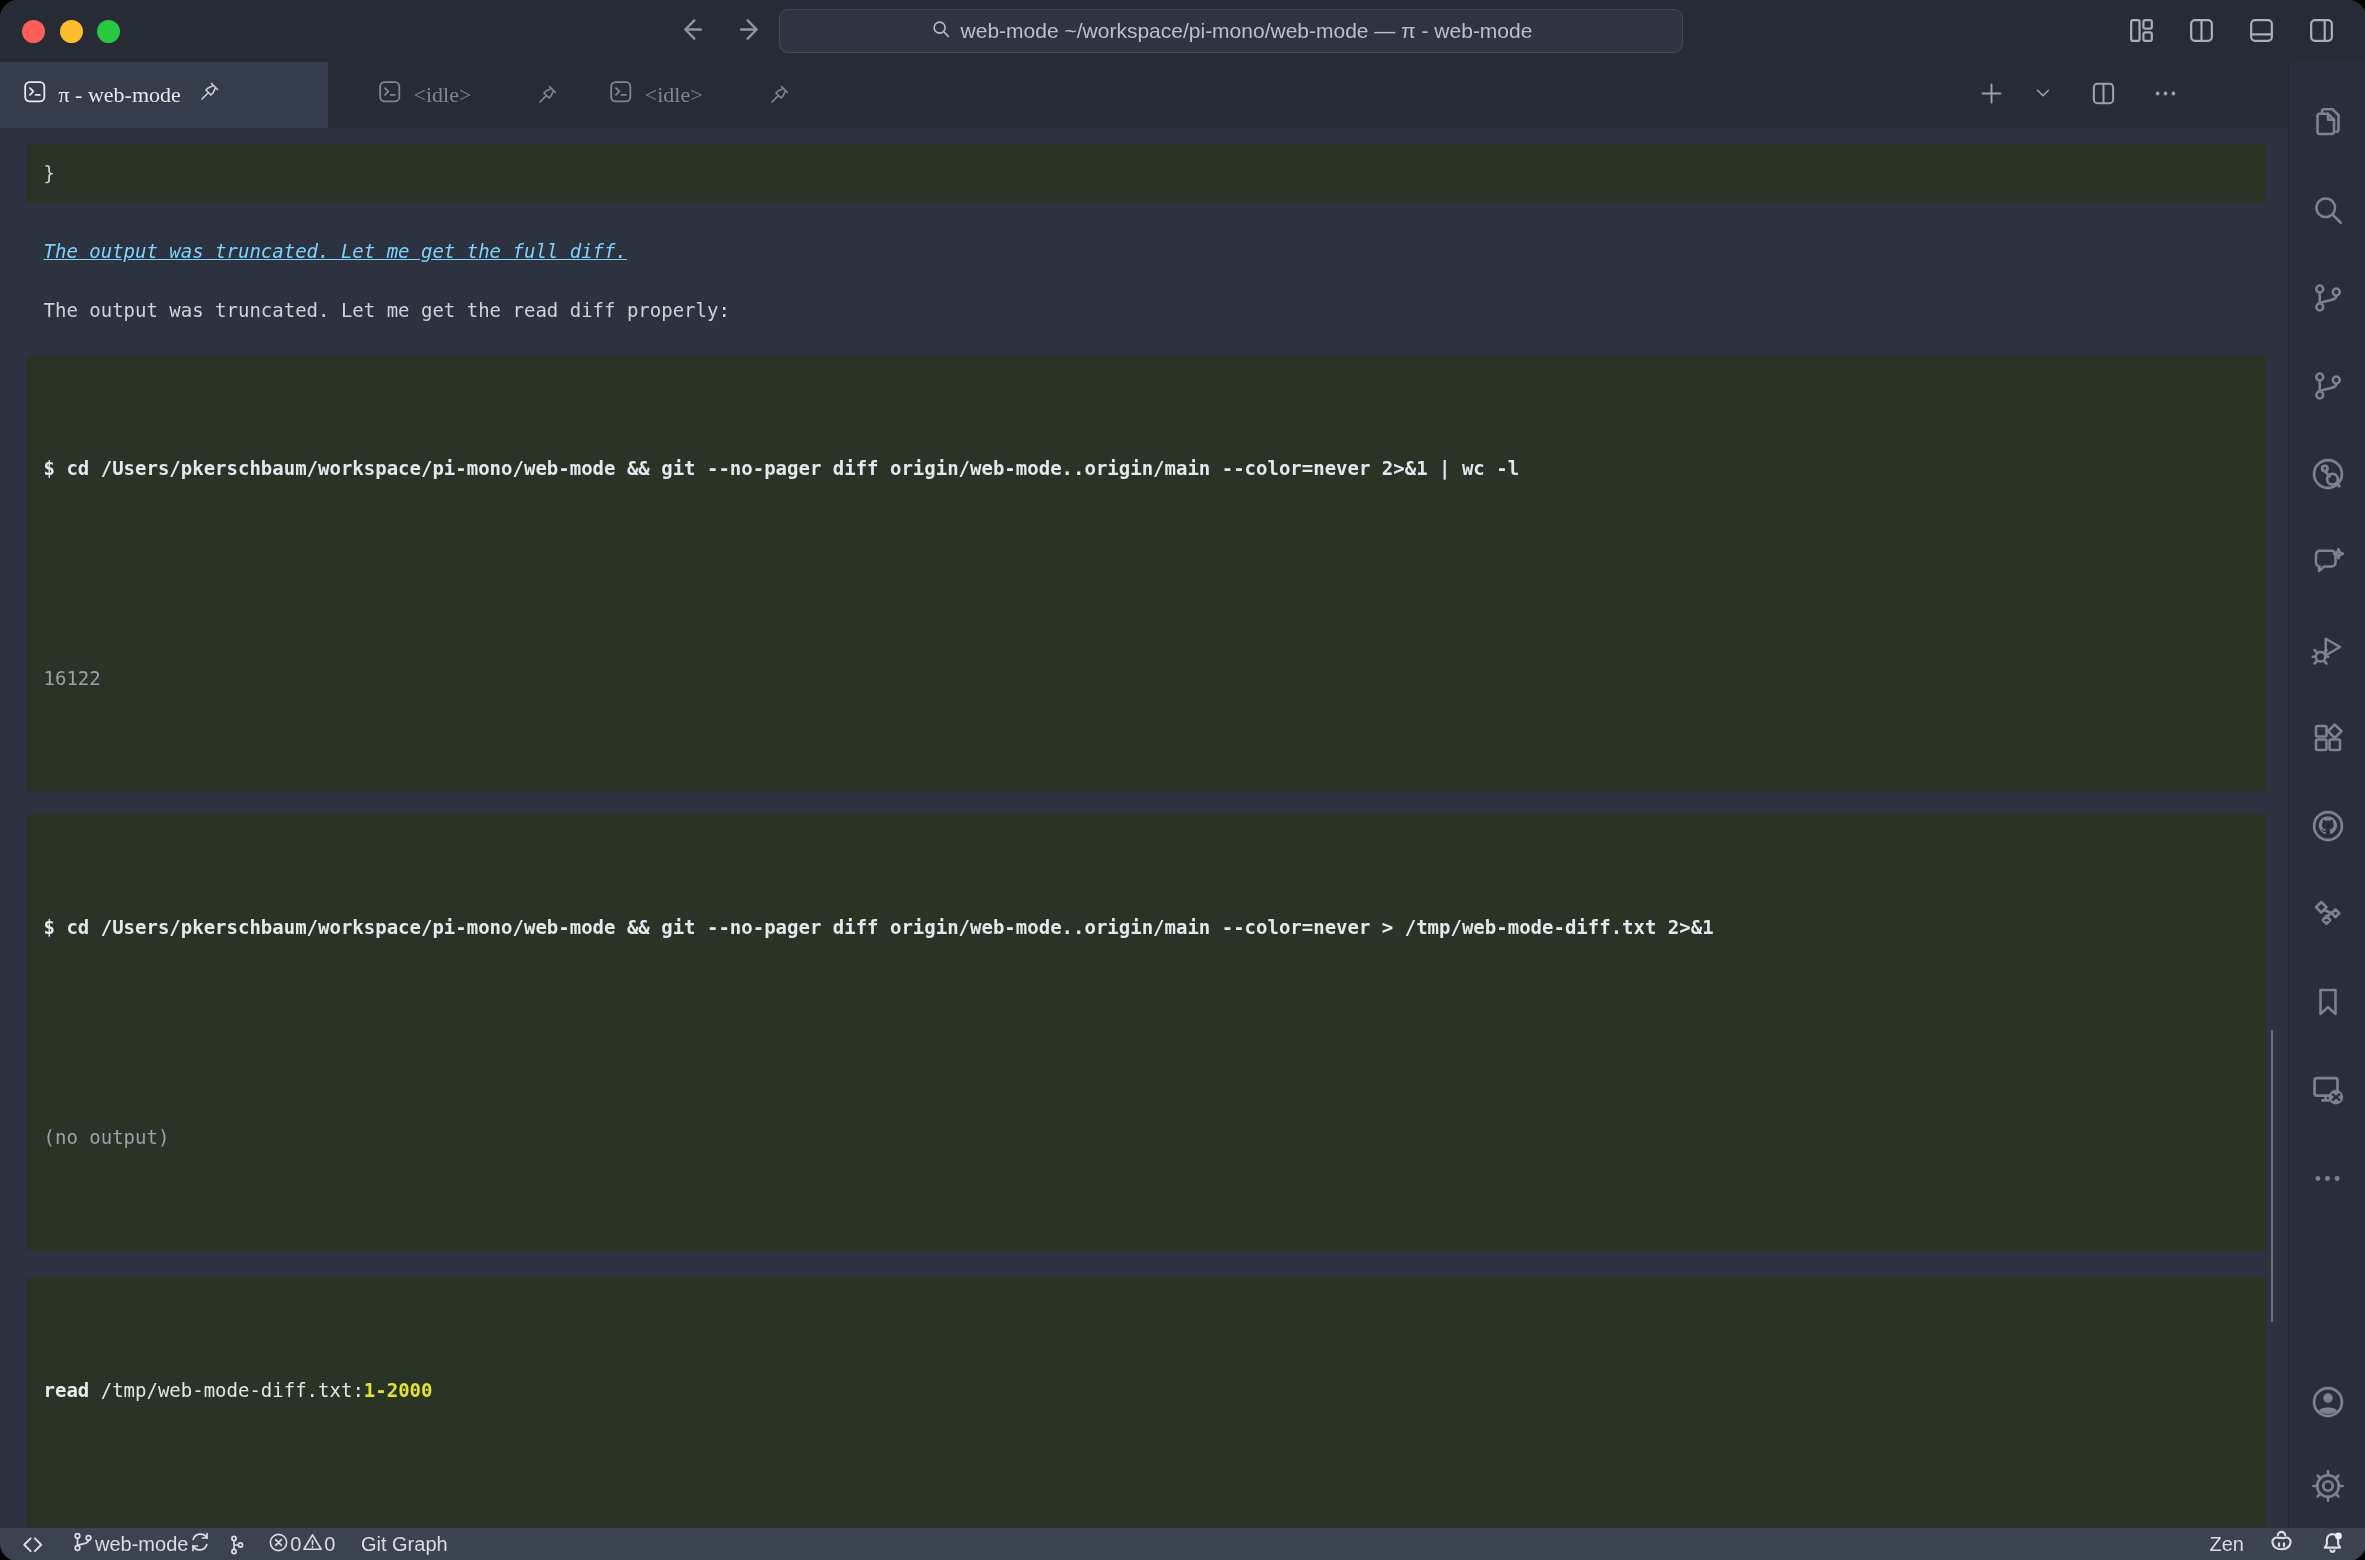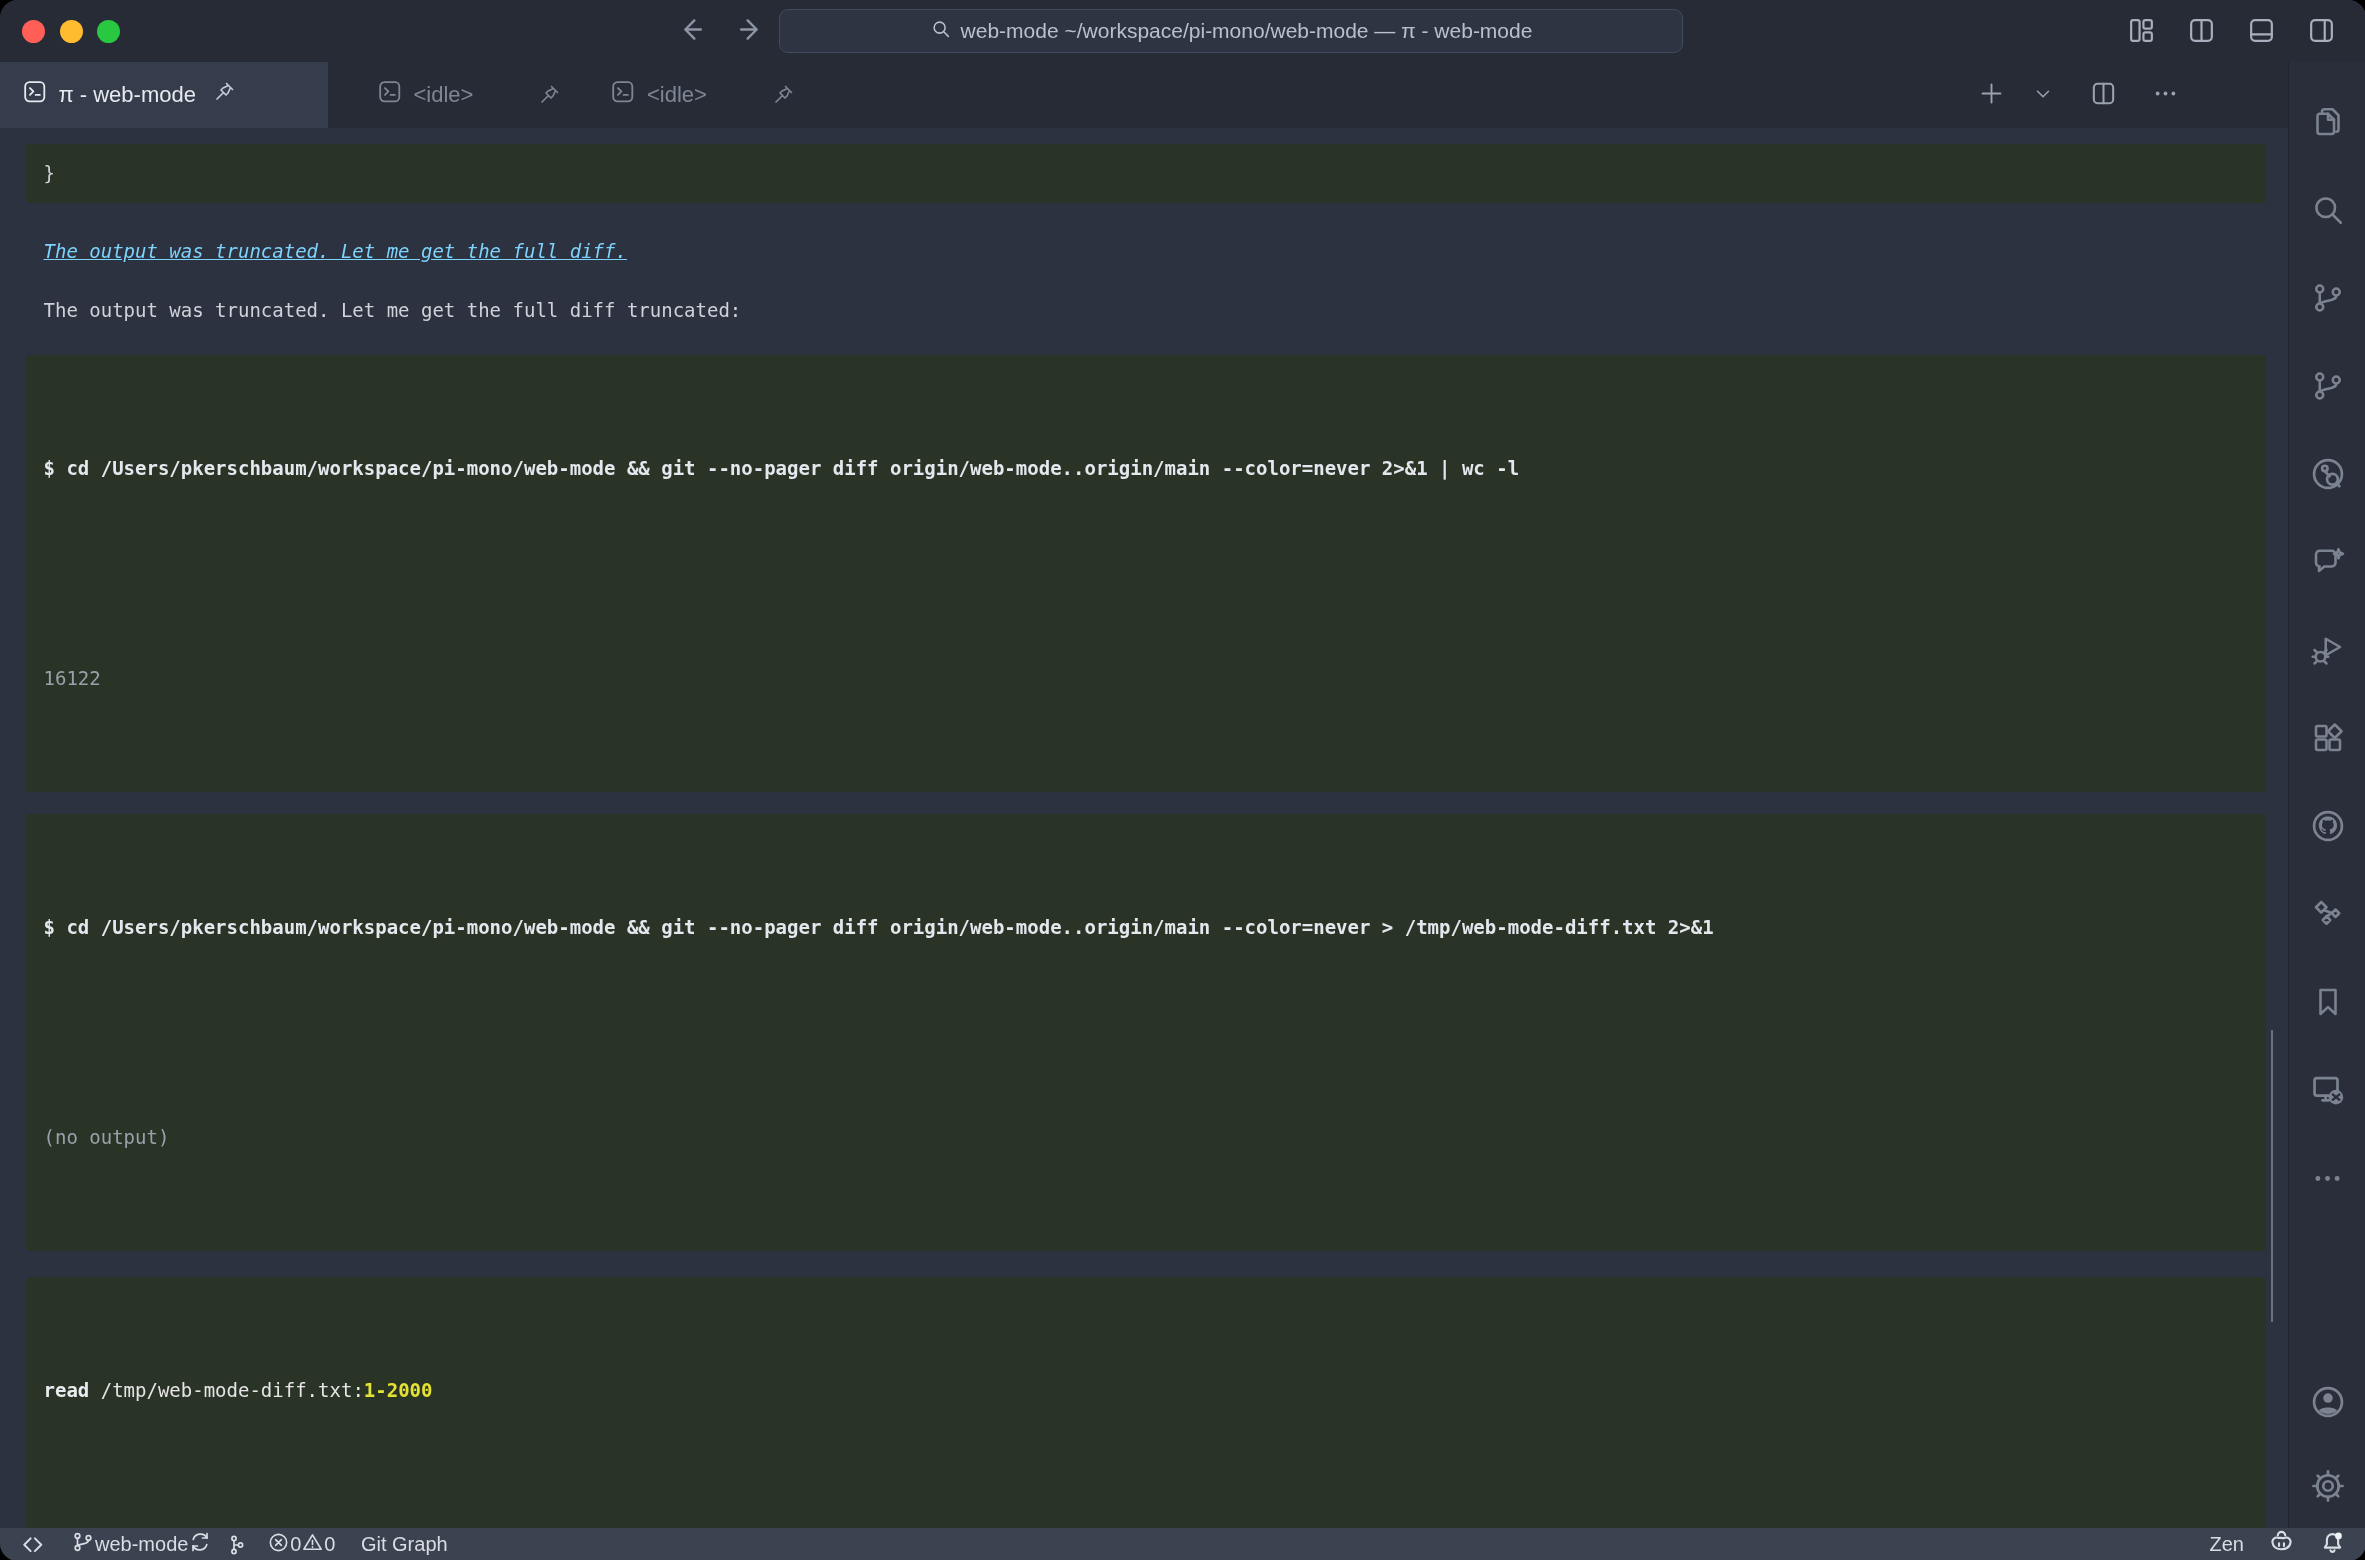--- a/index.html
+++ b/index.html
@@ -14,21 +14,21 @@
   .nav-arrows .nav{width:36px;height:36px;display:flex;align-items:center;justify-content:center;}
   .url-pill{position:absolute;left:779px;top:9px;width:902px;height:42px;border-radius:9px;
             background:#2e3442;border:0.9px solid #414b5e;display:flex;align-items:center;justify-content:center;
             gap:9px;color:#b9c0cc;font-size:21px;}
   .tl-actions{position:absolute;right:27px;top:12.8px;display:flex;gap:24px;color:#a7aebc;}
   .tl-actions .tlbtn{width:36px;height:36px;display:flex;align-items:center;justify-content:center;}
   
   .main-row{flex:1;display:flex;min-height:0;}
   .content-col{flex:1;display:flex;flex-direction:column;min-width:0;}
   
-  .tabbar{height:66px;flex:0 0 66px;background:#262b36;display:flex;align-items:stretch;position:relative;}
+  .tabbar{height:66px;flex:0 0 66px;background:#262b36;display:flex;align-items:stretch;position:relative;font-family:Liberation Serif, serif;}
   .tab{display:flex;align-items:center;gap:11px;font-size:22px;padding:0 22px;}
   .tab.active{background:#353c4b;color:#e6e9ee;width:284px;}
   .tab.idle{color:#7e8696;margin-left:27px;}
   .tab-pin{display:flex;align-items:center;color:#7e8696;margin-left:42px;}
   .tab.active .tab-pin-inline{margin-left:5.5px;color:#c4cad6;}
   .tab-actions{position:absolute;right:109px;top:0;height:66px;display:flex;align-items:center;gap:27px;color:#9aa2b0;}
   
   .terminal{flex:1;background:#2c323f;padding:16.4px 22px 0 25.5px;position:relative;overflow:hidden;
             font-family:"DejaVu Sans Mono",monospace;font-size:19px;line-height:35px;color:#ced3da;}
   .terminal .line{white-space:pre;}
@@ -171,21 +171,21 @@
                 </g>
               </svg></span>
         </div>
       </div>
 
       <div class="terminal">
 
         <div class="blk green" style="padding:12px 18px;margin-bottom:31px;"><span class="line">}</span></div>
 
         <div class="line italic" style="margin:0 0 24px 18px;">The output was truncated. Let me get the full diff.</div>
-        <div class="line" style="margin:0 0 27px 18px;">The output was truncated. Let me get the full diff truncated:</div>
+        <div class="line" style="margin:0 0 27px 18px;">The output was truncated. Let me get the read diff properly:</div>
 
         <div class="blk green">
           <div class="line cmd">$ cd /Users/pkerschbaum/workspace/pi-mono/web-mode &amp;&amp; git --no-pager diff origin/web-mode..origin/main --color=never 2&gt;&amp;1 | wc -l</div>
           <div class="blank"></div>
           <div class="line out">16122</div>
         </div>
 
         <div class="blk green" style="margin-bottom:25.5px;">
           <div class="line cmd">$ cd /Users/pkerschbaum/workspace/pi-mono/web-mode &amp;&amp; git --no-pager diff origin/web-mode..origin/main --color=never &gt; /tmp/web-mode-diff.txt 2&gt;&amp;1</div>
           <div class="blank"></div>

